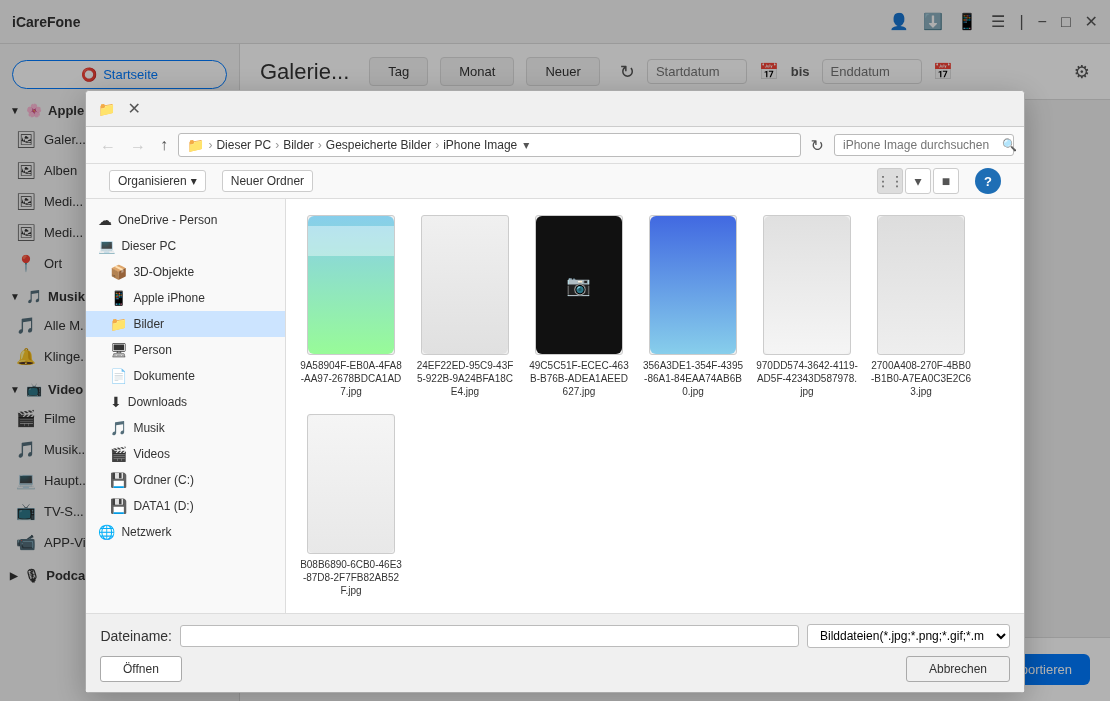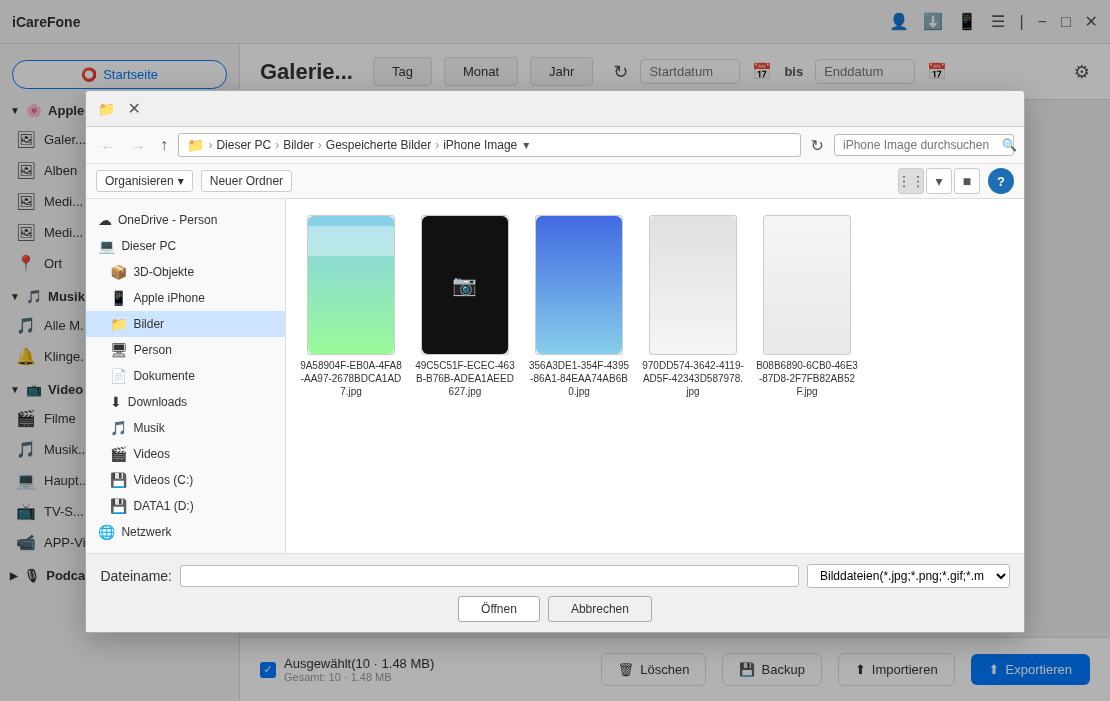--- a/index.html
+++ b/index.html
@@ -20,21 +20,21 @@
     .sidebar-item { display: flex; align-items: center; gap: 8px; padding: 6px 16px; cursor: pointer; color: #333; font-size: 13px; }
     .sidebar-item .icon { font-size: 16px; flex-shrink: 0; width: 20px; text-align: center; }
     .sidebar-section-header { display: flex; align-items: center; gap: 6px; padding: 6px 10px; font-weight: 600; font-size: 13px; color: #333; cursor: pointer; }
     .sidebar-section-header .chevron { font-size: 10px; }
 
     
     .content { flex: 1; overflow: hidden; display: flex; flex-direction: column; }
 
     
     .header { background: #fff; border-bottom: 1px solid #ddd; display: flex; align-items: center; padding: 0 20px; height: 56px; gap: 12px; flex-shrink: 0; }
-    .header-title { font-size: 22px; font-weight: 700; color: #333; margin-right: 8px; }
+    .header-title { font-size: 22px; font-weight: 400; color: #333; margin-right: 8px; }
     .tab-btn { padding: 6px 18px; border: 1px solid #ddd; background: #f5f5f5; border-radius: 4px; cursor: pointer; font-size: 13px; color: #333; }
     .refresh-btn { color: #555; font-size: 18px; cursor: pointer; margin-left: 8px; }
     .date-input { border: 1px solid #ddd; padding: 4px 8px; border-radius: 4px; font-size: 13px; color: #999; background: #fff; }
     .date-sep { font-weight: 600; color: #555; }
     .date-cal-icon { color: #555; font-size: 16px; cursor: pointer; }
     .settings-icon { margin-left: auto; color: #555; font-size: 18px; cursor: pointer; }
 
     
     .bottom-bar { background: #fff; border-top: 1px solid #ddd; display: flex; align-items: center; padding: 0 20px; height: 64px; flex-shrink: 0; gap: 16px; }
     .checkbox-area { display: flex; align-items: center; gap: 8px; }
@@ -58,21 +58,21 @@
     .nav-btn { background: none; border: none; cursor: pointer; color: #555; font-size: 16px; padding: 2px 4px; }
     .nav-btn:disabled { color: #ccc; cursor: default; }
     .breadcrumb { display: flex; align-items: center; gap: 2px; flex: 1; background: #fff; border: 1px solid #bbb; border-radius: 3px; padding: 3px 8px; font-size: 12px; }
     .breadcrumb-item { color: #333; }
     .breadcrumb-sep { color: #999; margin: 0 2px; }
     .path-dropdown { color: #555; font-size: 12px; cursor: pointer; margin-left: 4px; }
     .search-box { border: 1px solid #bbb; border-radius: 3px; padding: 3px 8px; font-size: 12px; width: 180px; display: flex; align-items: center; gap: 4px; background: #fff; }
     .search-input-d { border: none; outline: none; font-size: 12px; flex: 1; color: #999; }
 
     
-    .dialog-toolbar { background: #f9f9f9; border-bottom: 1px solid #ddd; display: flex; align-items: center; padding: 4px 10px; gap: 8px; }
+    .dialog-toolbar { background: #f9f9f9; border-bottom: 1px solid #ddd; display: flex; align-items: center; padding: 4px 23px; gap: 16px; }
     .toolbar-btn { display: flex; align-items: center; gap: 4px; padding: 3px 8px; border: 1px solid #ccc; background: #fff; border-radius: 3px; cursor: pointer; font-size: 12px; color: #333; }
     .toolbar-spacer { flex: 1; }
     .view-btns { display: flex; gap: 2px; }
     .view-btn { width: 26px; height: 26px; border: 1px solid #ccc; background: #fff; border-radius: 3px; cursor: pointer; display: flex; align-items: center; justify-content: center; font-size: 14px; color: #555; }
     .view-btn.active { background: #ddd; }
     .help-btn { width: 26px; height: 26px; background: #1e6eb5; border-radius: 50%; display: flex; align-items: center; justify-content: center; color: #fff; font-size: 13px; font-weight: bold; cursor: pointer; }
 
     
     .dialog-body { display: flex; flex: 1; overflow: hidden; }
     .dialog-sidebar { width: 200px; border-right: 1px solid #ddd; overflow-y: auto; padding: 8px 0; background: #f9f9f9; }
@@ -86,21 +86,21 @@
     .file-item { width: 110px; display: flex; flex-direction: column; align-items: center; cursor: pointer; padding: 6px 4px; border-radius: 3px; }
     .file-thumb { width: 88px; height: 140px; border: 1px solid #ccc; border-radius: 3px; overflow: hidden; display: flex; align-items: center; justify-content: center; background: #f0f0f0; }
     .file-name { font-size: 10px; color: #333; text-align: center; margin-top: 4px; word-break: break-all; line-height: 1.3; }
 
     
     .dialog-bottom { border-top: 1px solid #ddd; background: #f0f0f0; padding: 10px 14px; display: flex; flex-direction: column; gap: 8px; }
     .filename-row { display: flex; align-items: center; gap: 8px; }
     .filename-label { font-size: 14px; color: #333; width: 72px; text-align: right; flex-shrink: 0; }
     .filename-input { flex: 1; border: 1px solid #bbb; border-radius: 3px; padding: 3px 8px; font-size: 12px; }
     .filetype-select { border: 1px solid #bbb; border-radius: 3px; padding: 3px 8px; font-size: 12px; background: #fff; }
-    .dialog-actions { display: flex; justify-content: center; gap: 8px; }
+    .dialog-actions { display: flex; justify-content: space-between; gap: 8px; }
     .dlg-btn { padding: 5px 22px; border: 1px solid #aaa; border-radius: 3px; cursor: pointer; font-size: 12px; background: #f0f0f0; color: #333; }
     .dlg-btn.primary { background: #fff; border-color: #aaa; }
 
     
     .phone-screenshot { width: 88px; height: 140px; border-radius: 6px; overflow: hidden; position: relative; }
     .ps-1 { background: linear-gradient(180deg, #87CEEB 0%, #98FB98 100%); }
     .ps-2 { background: linear-gradient(180deg, #f0f0f0 0%, #e0e0e0 100%); }
     .ps-3 { background: #111; }
     .ps-4 { background: linear-gradient(180deg, #4169E1 0%, #87CEEB 100%); }
     .ps-5 { background: linear-gradient(180deg, #e0e0e0 0%, #f5f5f5 100%); }
@@ -217,21 +217,21 @@
       </div>
     </div>
   </div>
 
   <div class="content">
 
     <div class="header">
       <span class="header-title">Galerie...</span>
       <button class="tab-btn">Tag</button>
       <button class="tab-btn">Monat</button>
-      <button class="tab-btn">Jahr</button>
+      <button class="tab-btn">Neuer</button>
       <span class="refresh-btn">↻</span>
       <input class="date-input" style="width: 100px;" placeholder="Startdatum">
       <span class="date-cal-icon">📅</span>
       <span class="date-sep">bis</span>
       <input class="date-input" style="width: 100px;" placeholder="Enddatum">
       <span class="date-cal-icon">📅</span>
       <span class="settings-icon">⚙</span>
     </div>
 
     <div style="flex:1; background:#f0f0f0;"></div>
@@ -351,21 +351,21 @@
         <div class="dlg-nav-item" style="padding-left: 24px;">
           <span class="dlg-nav-icon">🎵</span>
           <span class="dlg-nav-label">Musik</span>
         </div>
         <div class="dlg-nav-item" style="padding-left: 24px;">
           <span class="dlg-nav-icon">🎬</span>
           <span class="dlg-nav-label">Videos</span>
         </div>
         <div class="dlg-nav-item" style="padding-left: 24px;">
           <span class="dlg-nav-icon">💾</span>
-          <span class="dlg-nav-label">Videos (C:)</span>
+          <span class="dlg-nav-label">Ordner (C:)</span>
         </div>
         <div class="dlg-nav-item" style="padding-left: 24px;">
           <span class="dlg-nav-icon">💾</span>
           <span class="dlg-nav-label">DATA1 (D:)</span>
         </div>
         <div class="dlg-nav-item">
           <span class="dlg-nav-icon">🌐</span>
           <span class="dlg-nav-label">Netzwerk</span>
         </div>
       </div>
@@ -374,20 +374,26 @@
 
         <div class="file-item">
           <div class="file-thumb">
             <div class="phone-screenshot ps-1" style="width:100%; height:100%; display:flex; align-items:flex-start; justify-content:flex-start;">
               <div style="width:100%; height:30px; background:rgba(255,255,255,0.4); margin-top:10px;"></div>
             </div>
           </div>
           <div class="file-name">9A58904F-EB0A-4FA8-AA97-2678BDCA1AD7.jpg</div>
         </div>
 
+        <div class="file-item">
+          <div class="file-thumb">
+            <div class="phone-screenshot ps-2" style="width:100%; height:100%;"></div>
+          </div>
+          <div class="file-name">24EF22ED-95C9-43F5-922B-9A24BFA18CE4.jpg</div>
+        </div>
 
         <div class="file-item">
           <div class="file-thumb">
             <div class="phone-screenshot ps-3" style="width:100%; height:100%; display:flex; align-items:center; justify-content:center; color:#fff; font-size:20px;">📷</div>
           </div>
           <div class="file-name">49C5C51F-ECEC-463B-B76B-ADEA1AEED627.jpg</div>
         </div>
 
         <div class="file-item">
           <div class="file-thumb">
@@ -396,20 +402,26 @@
           <div class="file-name">356A3DE1-354F-4395-86A1-84EAA74AB6B0.jpg</div>
         </div>
 
         <div class="file-item">
           <div class="file-thumb">
             <div class="phone-screenshot ps-5" style="width:100%; height:100%;"></div>
           </div>
           <div class="file-name">970DD574-3642-4119-AD5F-42343D587978.jpg</div>
         </div>
 
+        <div class="file-item">
+          <div class="file-thumb">
+            <div class="phone-screenshot ps-6" style="width:100%; height:100%;"></div>
+          </div>
+          <div class="file-name">2700A408-270F-4BB0-B1B0-A7EA0C3E2C63.jpg</div>
+        </div>
 
 
         <div class="file-item">
           <div class="file-thumb">
             <div class="phone-screenshot ps-8" style="width:100%; height:100%;"></div>
           </div>
           <div class="file-name">B08B6890-6CB0-46E3-87D8-2F7FB82AB52F.jpg</div>
         </div>
 
       </div>

